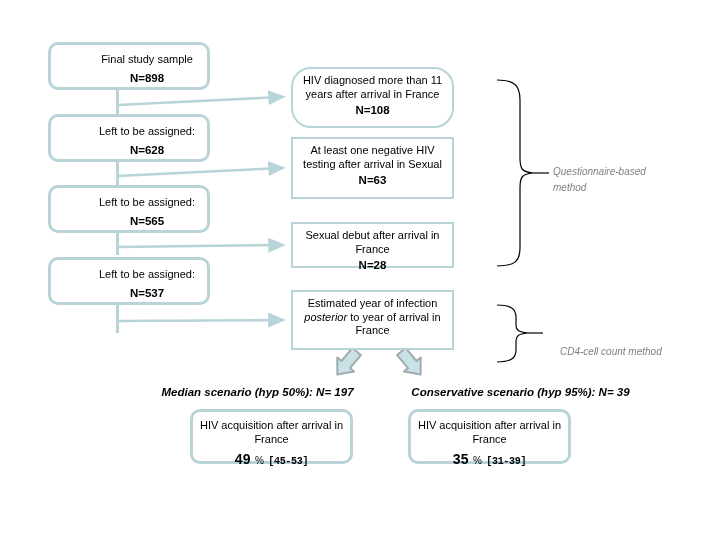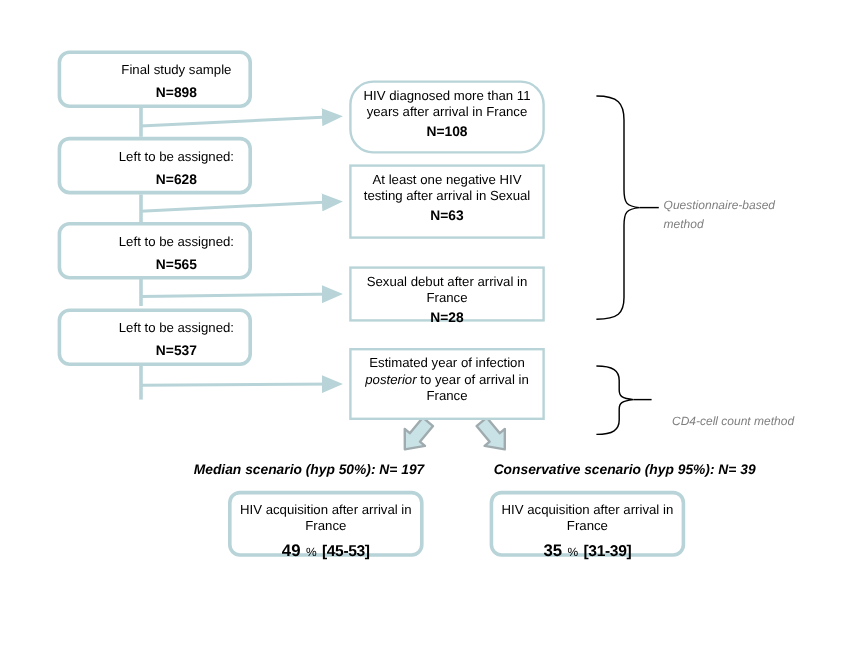--- a/index.html
+++ b/index.html
@@ -18,21 +18,21 @@
   .mid-box .n{margin-top:3px;}
   .method-label{
     position:absolute;font-size:10px;font-style:italic;color:#7f7f7f;line-height:16px;
   }
   .scenario-heading{
     position:absolute;font-size:11.5px;font-weight:bold;font-style:italic;text-align:center;
   }
   .result-box{padding-top:7px;}
   .result-box .val{font-size:14px;font-weight:bold;}
   .result-box .unit{font-size:10px;font-weight:normal;}
-  .result-box .range{font-size:13px;font-weight:bold;letter-spacing:-0.3px;}
+  .result-box .range{font-size:10px;font-weight:bold;letter-spacing:-0.3px;font-family:Liberation Mono, monospace;}
   .result-line{margin-top:4px;}
 </style>
 </head>
 <body>
 
 <div class="canvas">
 
   <svg class="svg-layer" viewBox="0 0 720 540">
     <defs>
       <marker id="arrowhead" markerWidth="7" markerHeight="6" refX="5.5" refY="3" orient="auto">

